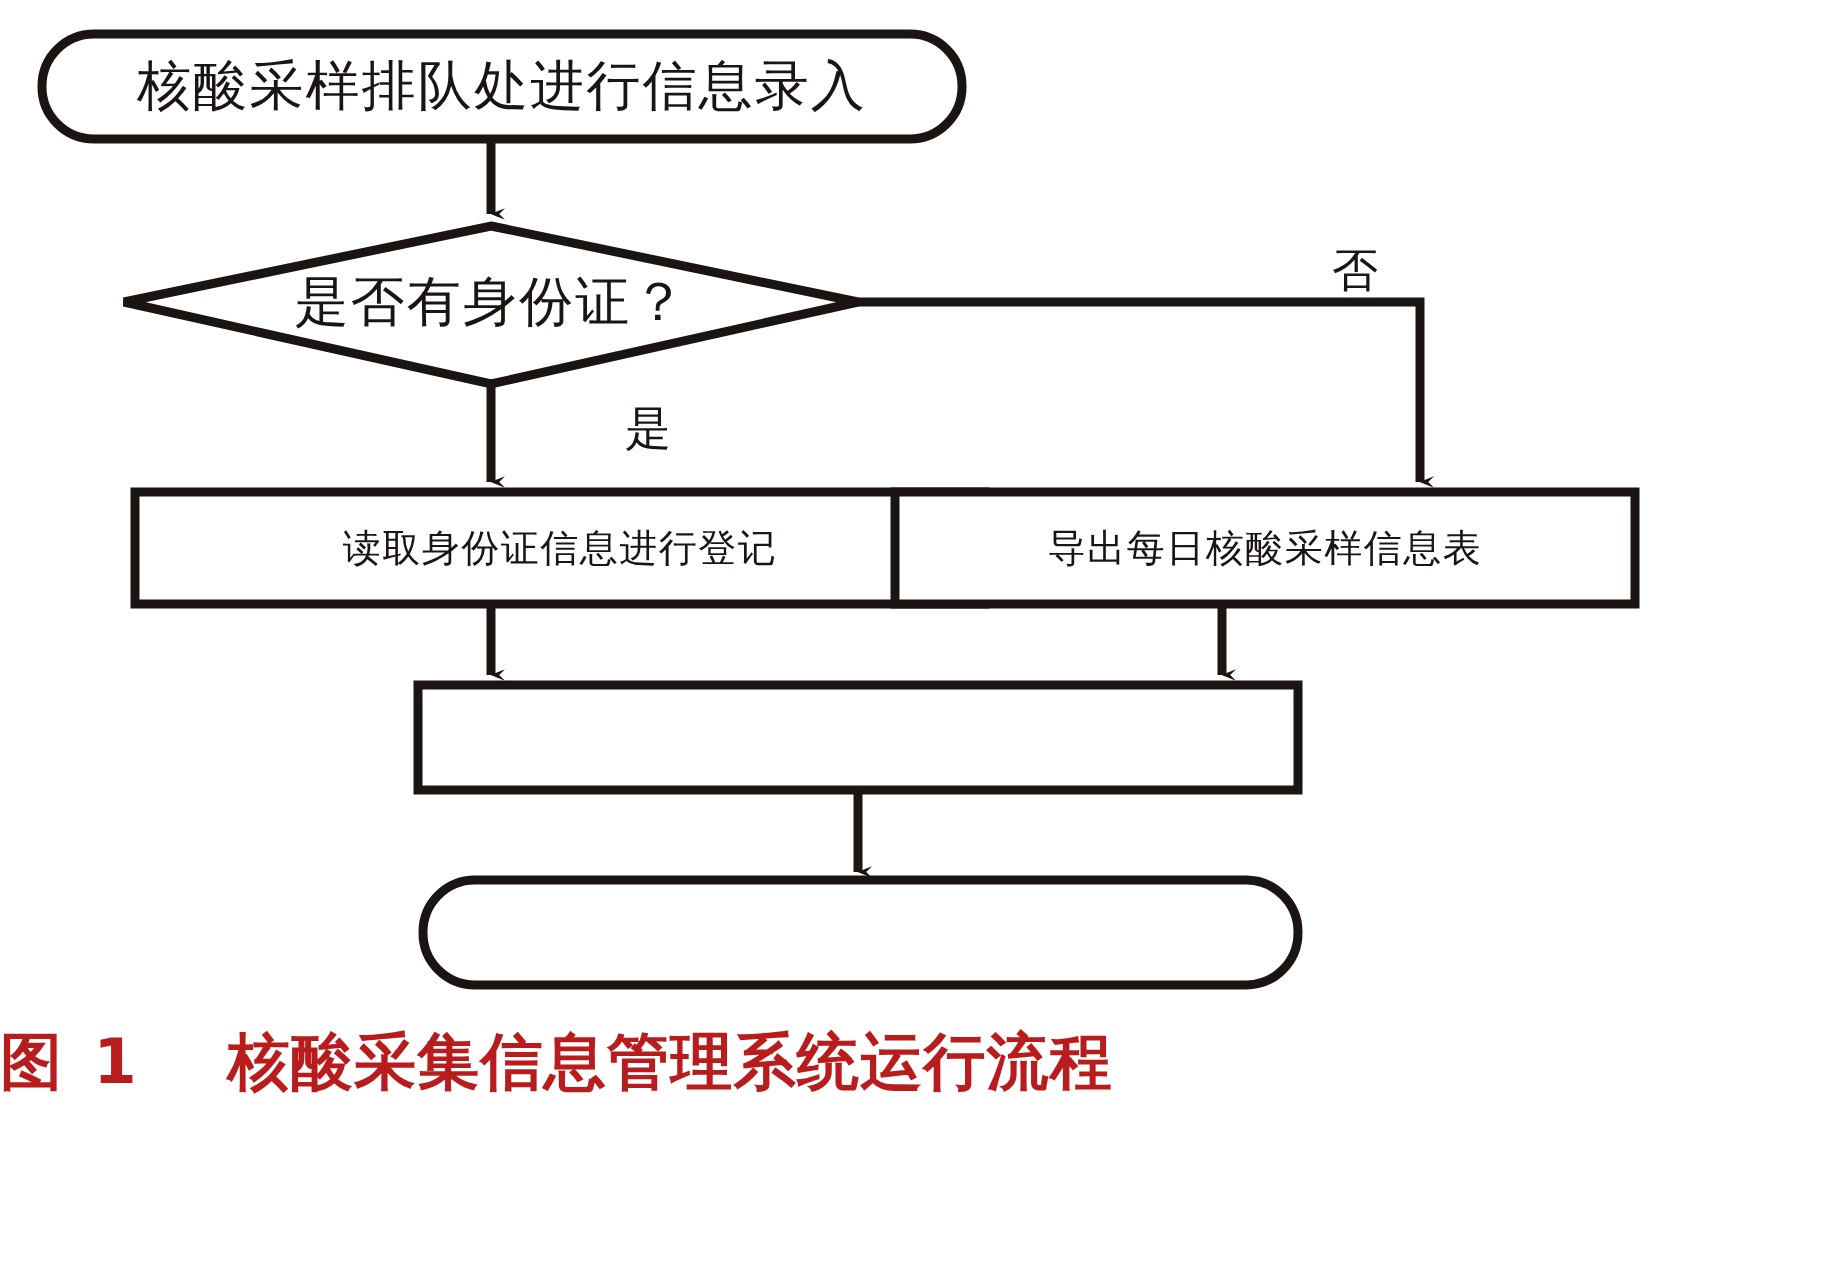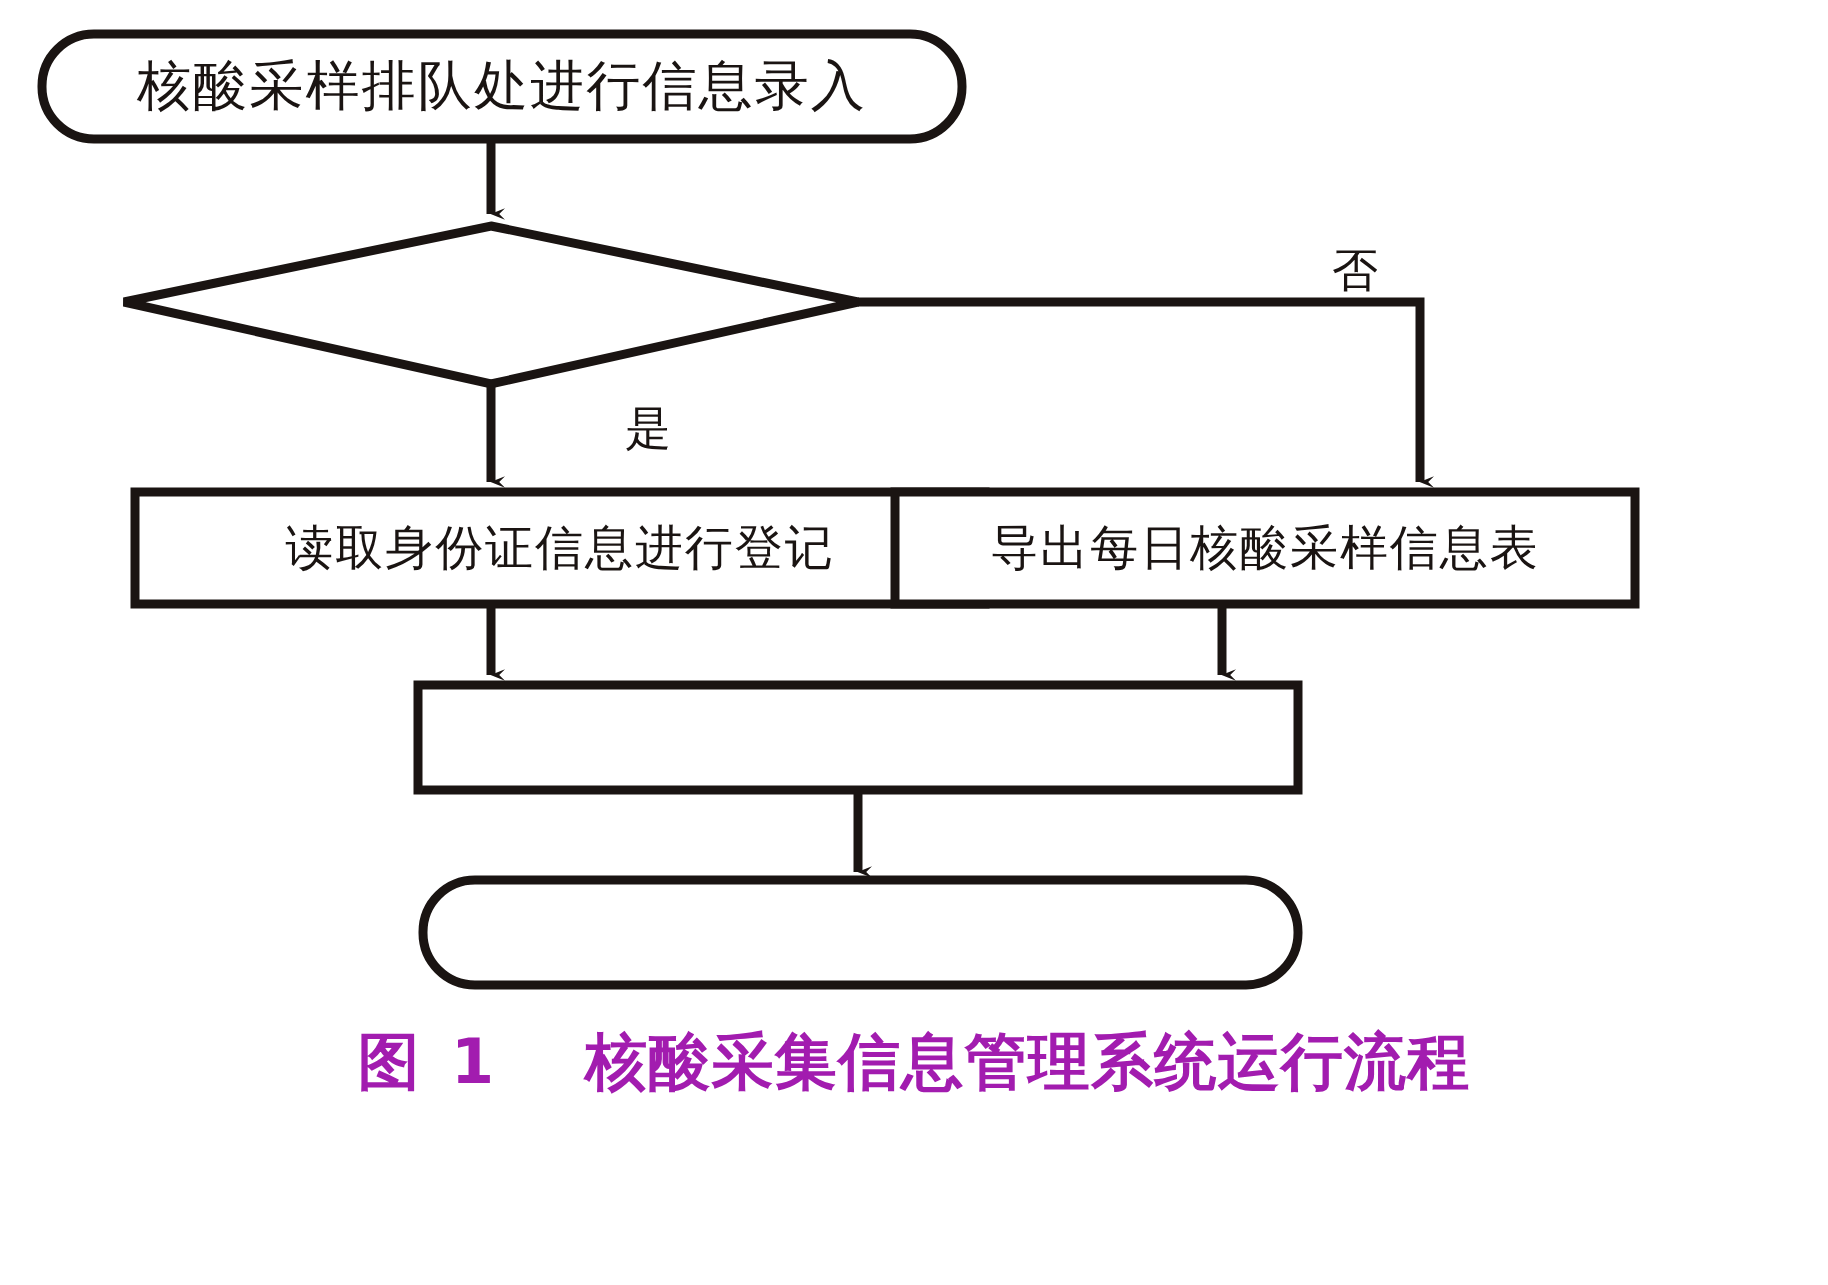--- a/index.html
+++ b/index.html
@@ -32,38 +32,37 @@
     color: #1a1412;
     font-family: Liberation Sans, sans-serif;
     letter-spacing: 0.04em;
     white-space: nowrap;
     pointer-events: none;
   }
   .terminal-text {
     font-size: 54px;
   }
   .process-text {
-    font-size: 48px;
+    font-size: 38px;
   }
   .decision-text {
     font-size: 54px;
   }
   .edge-label {
     position: absolute;
     color: #1a1412;
     font-size: 46px;
     font-family: "Liberation Serif", "DejaVu Serif", serif;
     white-space: nowrap;
   }
   .caption {
     position: absolute;
     left: 0;
     right: 0;
-    text-align: center;
-    color: #a21caf;
+    color: #b91c1c;
     font-family: "DejaVu Sans", "Liberation Sans", sans-serif;
     font-weight: bold;
     font-size: 62px;
     letter-spacing: 0.02em;
     white-space: nowrap;
   }
   .caption .cap-num {
     margin-right: 0.12em;
   }
   .caption .cap-gap {
@@ -103,20 +102,21 @@
 
     <rect x="418" y="685" width="880" height="105" fill="#ffffff" stroke="#1a1412" stroke-width="9"></rect>
 
     <line x1="858" y1="790" x2="858" y2="872" stroke="#1a1412" stroke-width="9" marker-end="url(#arrowhead)"></line>
 
     <rect x="423" y="880" width="875" height="105" rx="52" ry="52" fill="#ffffff" stroke="#1a1412" stroke-width="9"></rect>
   </svg>
 
   <div class="node-label terminal-text" style="left:42px; top:34px; width:920px; height:105px;">核酸采样排队处进行信息录入</div>
 
+  <div class="node-label decision-text" style="left:124px; top:252px; width:734px; height:100px;">是否有身份证？</div>
 
   <div class="node-label process-text" style="left:135px; top:492px; width:850px; height:112px;">读取身份证信息进行登记</div>
 
   <div class="node-label process-text" style="left:895px; top:492px; width:740px; height:112px;">导出每日核酸采样信息表</div>
 
 
 
   <div class="edge-label" style="left:1332px; top:240px;">否</div>
 
   <div class="edge-label" style="left:625px; top:398px;">是</div>

